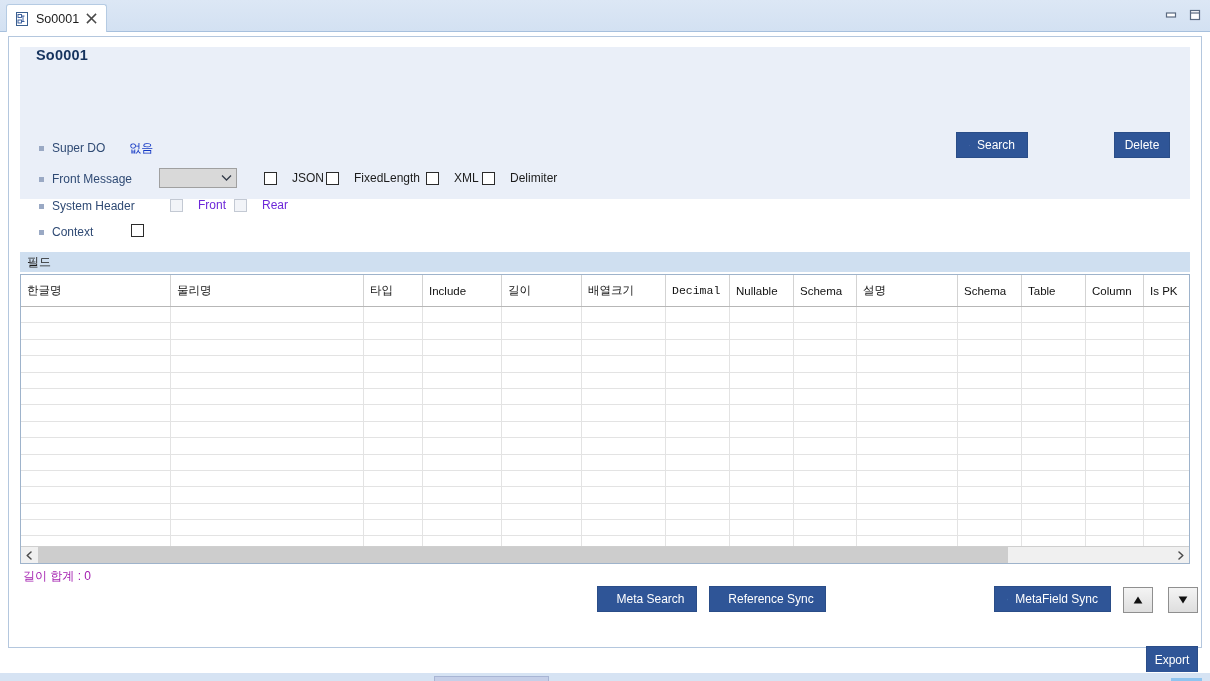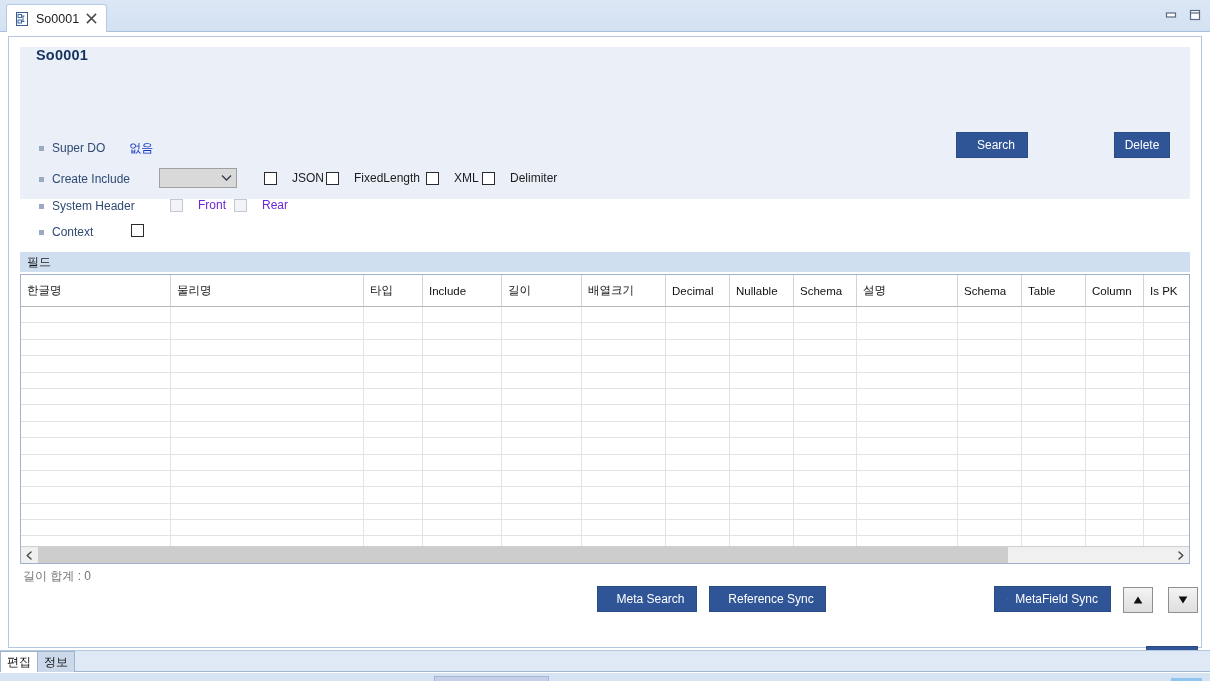--- a/index.html
+++ b/index.html
@@ -237,21 +237,21 @@
     position: absolute; left: 0; top: 0;
     width: 85.5%; height: 17px;
     background: #cdcdcd;
     cursor: pointer;
   }
 
   
   .sum-text {
     position: absolute; left: 14px; top: 531px;
     font-size: 12px;
-    color: #737373;
+    color: #a21caf;
   }
 
   
   .tool-row { position: absolute; top: 549px; }
   .btn-meta      { left: 588px; width: 100px; }
   .btn-refsync   { left: 700px; width: 117px; }
   .btn-addmap    { left: 829px; width: 144px; }
   .btn-metafield { left: 985px; width: 117px; }
 
   .arrow-btn {
@@ -368,21 +368,21 @@
     <div class="form-title">So0001</div>
 
     <div class="frow row-superdo">
       <span class="bullet"></span>
       <span class="flabel">Super DO</span>
       <span class="link-value">없음</span>
     </div>
 
     <div class="frow row-createmsg">
       <span class="bullet"></span>
-      <span class="flabel">Create Include</span>
+      <span class="flabel">Front Message</span>
     </div>
 
     <div class="combo">
       <svg width="11" height="8" viewBox="0 0 11 8">
         <path d="M1 1.5 L5.5 6 L10 1.5" stroke="#333b49" stroke-width="1.3" fill="none"></path>
       </svg>
     </div>
 
     <div class="cb-group cb-json">
       <span class="cbx"></span>
@@ -436,21 +436,21 @@
     <div class="field-section-title">필드</div>
 
     <div class="grid-wrap">
       <div class="grid-header" id="grid-header">
           <div class="gh-cell" style="width: 150px;">한글명</div>
           <div class="gh-cell" style="width: 193px;">물리명</div>
           <div class="gh-cell" style="width: 59px;">타입</div>
           <div class="gh-cell" style="width: 79px; text-align: center;">Include</div>
           <div class="gh-cell" style="width: 80px;">길이</div>
           <div class="gh-cell" style="width: 84px;">배열크기</div>
-          <div class="gh-cell" style="width: 64px;">Decimal</div>
+          <div class="gh-cell" style="width: 64px; font-family: Liberation Mono, monospace;">Decimal</div>
           <div class="gh-cell" style="width: 64px;">Nullable</div>
           <div class="gh-cell" style="width: 63px;">Schema</div>
           <div class="gh-cell" style="width: 101px;">설명</div>
           <div class="gh-cell" style="width: 64px;">Schema</div>
           <div class="gh-cell" style="width: 64px;">Table</div>
           <div class="gh-cell" style="width: 58px;">Column</div>
           <div class="gh-cell" style="width: 45px;">Is PK</div>
         </div>
       <div class="grid-rows" id="grid-rows">
           <div class="grid-row">
@@ -745,23 +745,18 @@
       <svg width="12" height="10" viewBox="0 0 12 10">
         <path d="M6 8.4 L1.6 1.6 L10.4 1.6 Z" fill="#111111"></path>
       </svg>
     </div>
 
     <div class="btn btn-export">
       <span>Export</span>
     </div>
   </div>
 
-  <div class="bottom-tabs" id="bottom-tabs">
-      <div class="btab active">편집</div>
-      <div class="btab">정보</div>
-      <div class="btab-filler"></div>
-    </div>
 
   <div class="bottom-strip"></div>
   <div class="bottom-sliver-item"></div>
   <div class="bottom-sliver-accent"></div>
 
 </div>
 
 </body></html>

